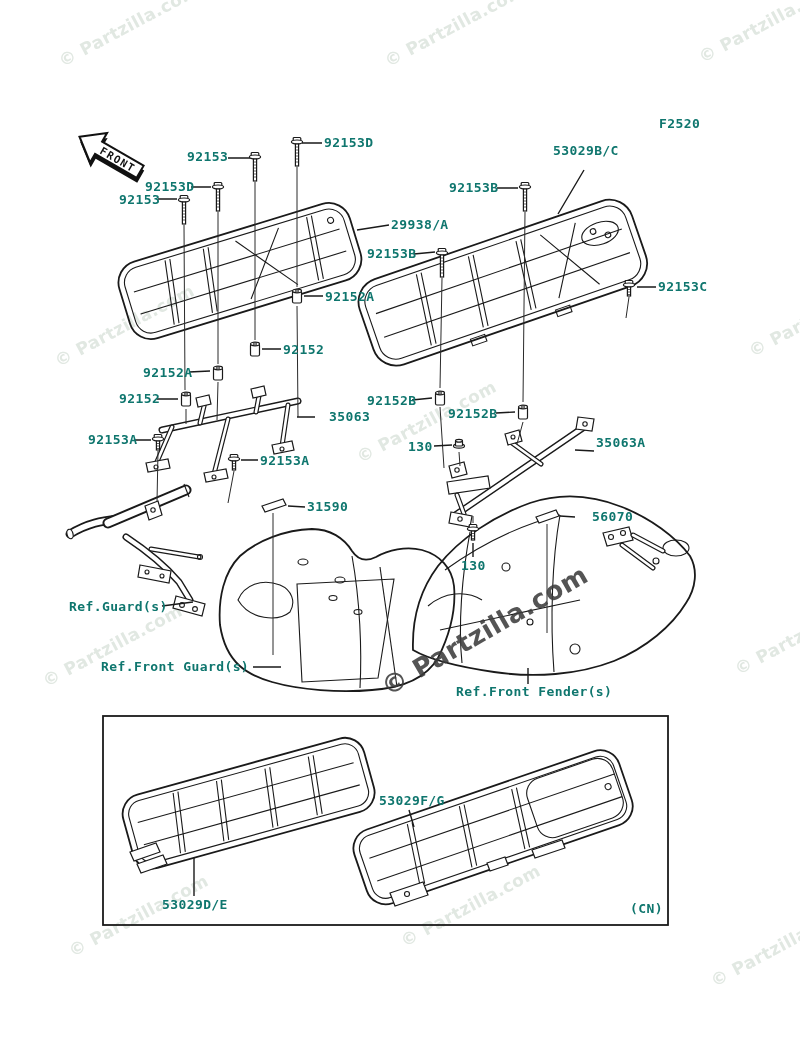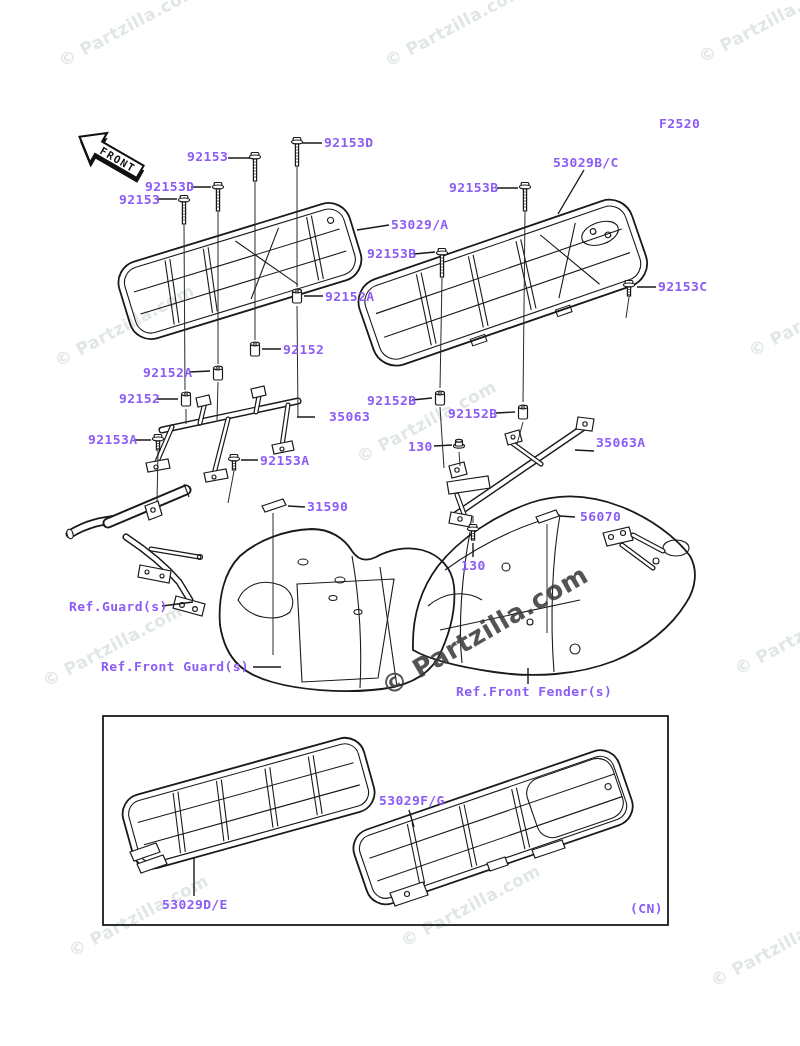--- a/index.html
+++ b/index.html
@@ -15,21 +15,21 @@
   .tA{fill:none;stroke:#1a1a1a;stroke-width:9px;stroke-linecap:round;}
   .tAc{fill:none;stroke:#fff;stroke-width:5.6px;stroke-linecap:round;}
   .tD{fill:none;stroke:#1a1a1a;stroke-width:11px;stroke-linecap:round;}
   .tDc{fill:none;stroke:#fff;stroke-width:7px;stroke-linecap:round;}
   .tB{fill:none;stroke:#1a1a1a;stroke-width:7px;stroke-linecap:round;}
   .tBc{fill:none;stroke:#fff;stroke-width:4.2px;stroke-linecap:round;}
   .tC{fill:none;stroke:#1a1a1a;stroke-width:5px;stroke-linecap:round;}
   .tCc{fill:none;stroke:#fff;stroke-width:2.6px;stroke-linecap:round;}
   
   .lbl{position:absolute;font:700 13px "DejaVu Sans Mono","Liberation Mono",monospace;
-       letter-spacing:.4px;color:#8b5cf6;white-space:pre;line-height:14px;}
+       letter-spacing:.4px;color:#0f766e;white-space:pre;line-height:14px;}
   
   .wm{position:absolute;font:700 17px "DejaVu Sans","Liberation Sans",sans-serif;
       letter-spacing:.5px;color:#e1e8e2;white-space:nowrap;
       transform:rotate(-28deg);transform-origin:0 50%;pointer-events:none;}
   .wmdark{position:absolute;font:700 26px "DejaVu Sans","Liberation Sans",sans-serif;
       letter-spacing:.5px;color:#3d3d3d;opacity:.88;white-space:nowrap;
       transform:rotate(-30deg);transform-origin:0 100%;pointer-events:none;}
 </style>
 </head>
 <body>
@@ -268,38 +268,38 @@
     <polygon class="wh" points="487,863 505,857 508,865 490,871"></polygon>
     <polygon class="wh" points="532,850 562,840 565,848 535,858"></polygon>
   </svg>
 
   <div class="lbl" style="left:659px;top:117px">F2520</div>
 
   <div class="lbl" style="left:187px;top:150px">92153</div>
   <div class="lbl" style="left:324px;top:136px">92153D</div>
   <div class="lbl" style="left:145px;top:180px">92153D</div>
   <div class="lbl" style="left:119px;top:193px">92153</div>
-  <div class="lbl" style="left:391px;top:218px">53029/A</div>
+  <div class="lbl" style="left:391px;top:218px">29938/A</div>
   <div class="lbl" style="left:449px;top:181px">92153B</div>
-  <div class="lbl" style="left:553px;top:156px">53029B/C</div>
+  <div class="lbl" style="left:553px;top:144px">53029B/C</div>
   <div class="lbl" style="left:367px;top:247px">92153B</div>
   <div class="lbl" style="left:658px;top:280px">92153C</div>
   <div class="lbl" style="left:325px;top:290px">92152A</div>
   <div class="lbl" style="left:283px;top:343px">92152</div>
   <div class="lbl" style="left:143px;top:366px">92152A</div>
   <div class="lbl" style="left:119px;top:392px">92152</div>
   <div class="lbl" style="left:367px;top:394px">92152B</div>
   <div class="lbl" style="left:448px;top:407px">92152B</div>
   <div class="lbl" style="left:329px;top:410px">35063</div>
   <div class="lbl" style="left:88px;top:433px">92153A</div>
   <div class="lbl" style="left:260px;top:454px">92153A</div>
   <div class="lbl" style="left:408px;top:440px">130</div>
   <div class="lbl" style="left:596px;top:436px">35063A</div>
   <div class="lbl" style="left:307px;top:500px">31590</div>
-  <div class="lbl" style="left:580px;top:510px">56070</div>
+  <div class="lbl" style="left:592px;top:510px">56070</div>
   <div class="lbl" style="left:461px;top:559px">130</div>
   <div class="lbl" style="left:69px;top:600px">Ref.Guard(s)</div>
   <div class="lbl" style="left:101px;top:660px">Ref.Front Guard(s)</div>
   <div class="lbl" style="left:456px;top:685px">Ref.Front Fender(s)</div>
   <div class="lbl" style="left:162px;top:898px">53029D/E</div>
   <div class="lbl" style="left:379px;top:794px">53029F/G</div>
   <div class="lbl" style="left:630px;top:902px">(CN)</div>
 
   <div class="wmdark" style="left:391px;top:672px">© Partzilla.com</div>
 </div>

